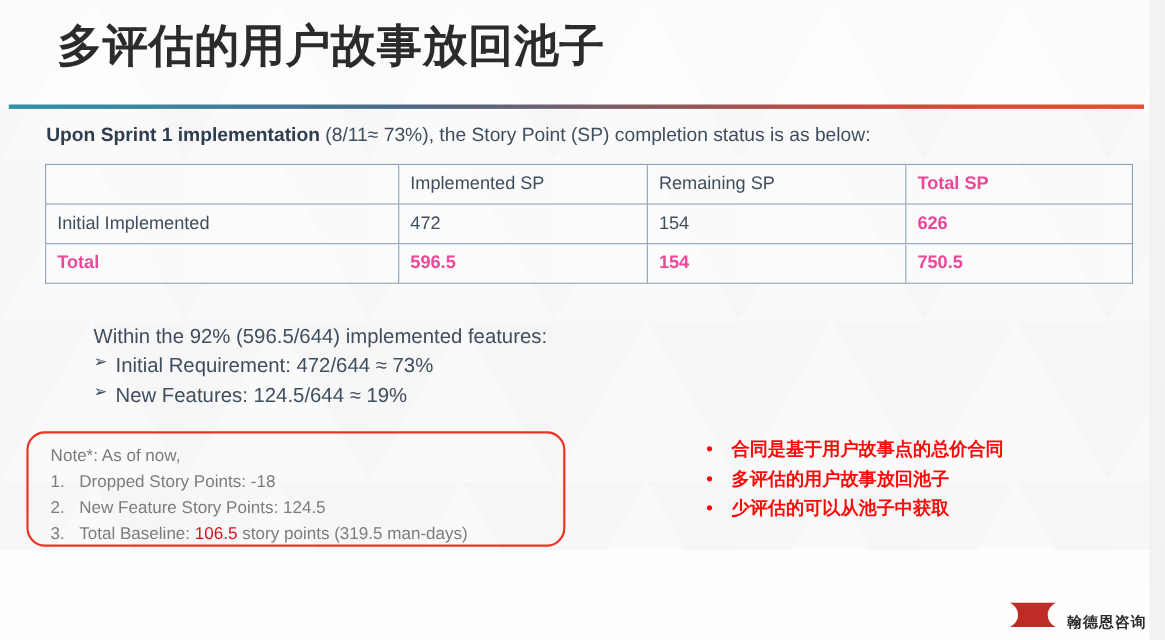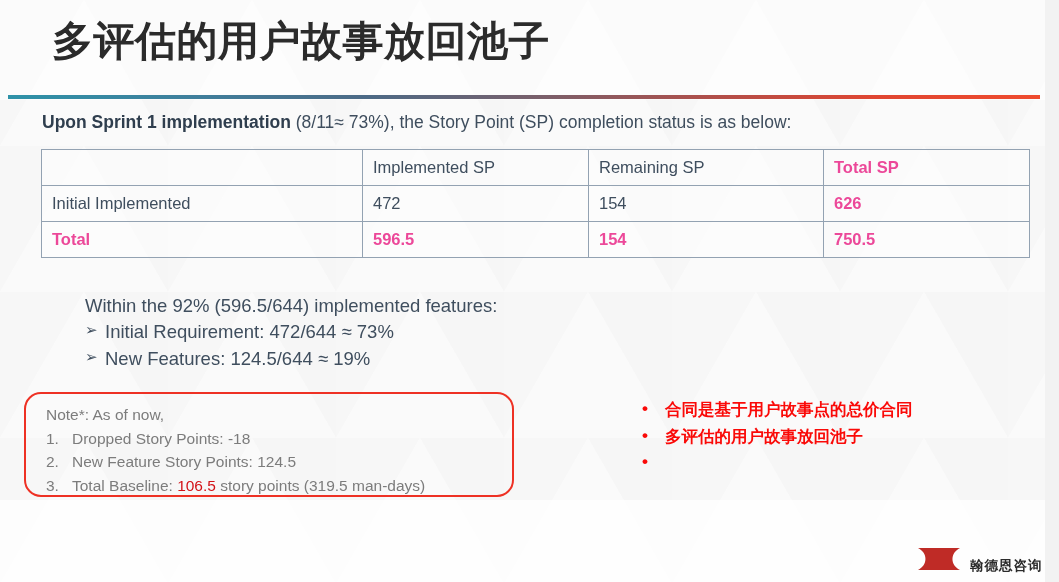--- a/index.html
+++ b/index.html
@@ -290,20 +290,21 @@
     <span class="rb">
       <span class="dot">•</span>
       <span>合同是基于用户故事点的总价合同</span>
     </span>
     <span class="rb">
       <span class="dot">•</span>
       <span>多评估的用户故事放回池子</span>
     </span>
     <span class="rb">
       <span class="dot">•</span>
+      <span>少评估的可以从池子中获取</span>
     </span>
   </div>
 
   <div class="logo">
     <svg class="logo-mark" viewBox="0 0 44 24">
       <path d="M1 1 L43 1 C33 6 33 18 43 23 L1 23 C11 18 11 6 1 1 Z" fill="#bf2b26"></path>
     </svg>
     <span class="logo-text">
       <span class="logo-cn">翰德恩咨询</span>
       <span class="logo-en">H A R D E N X</span>

